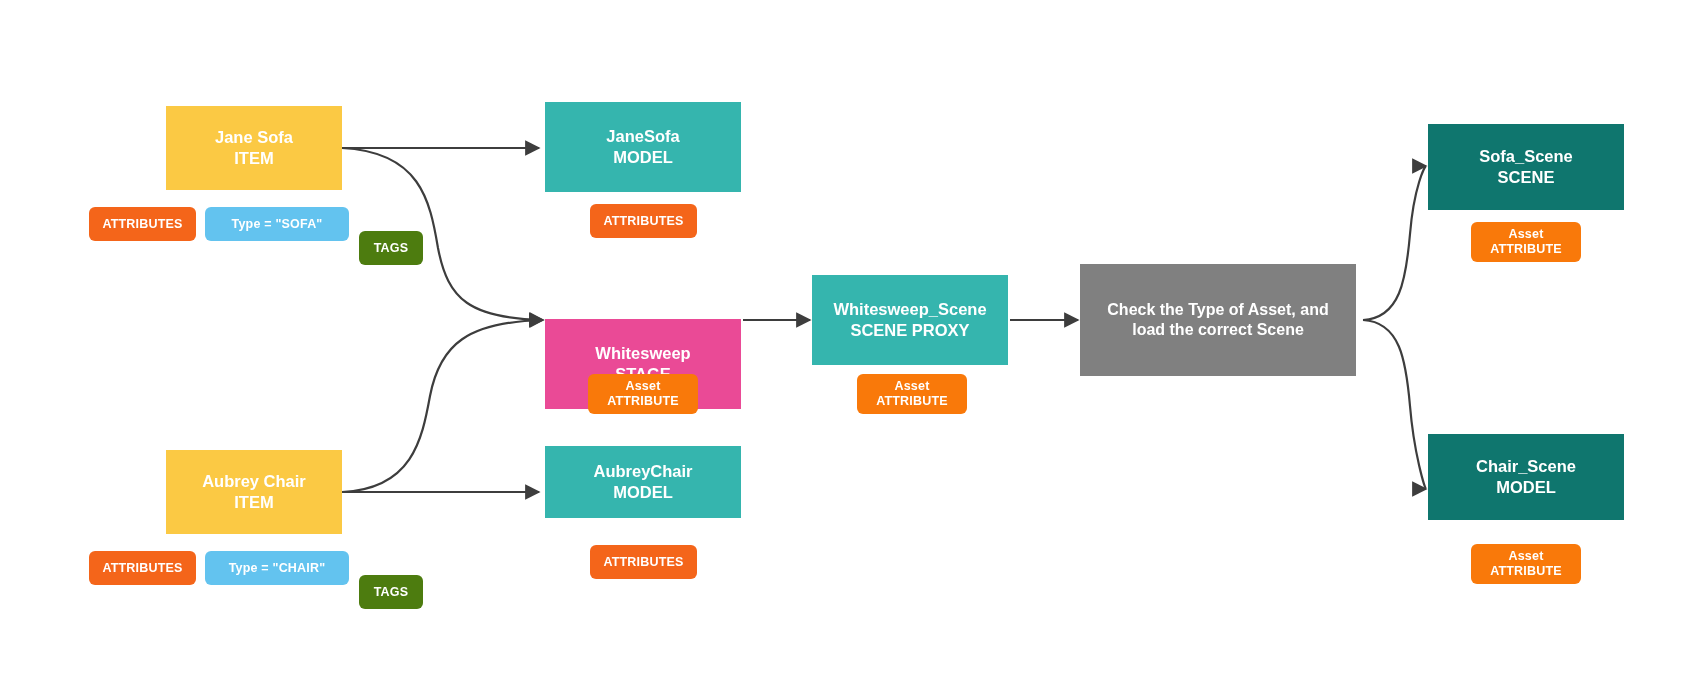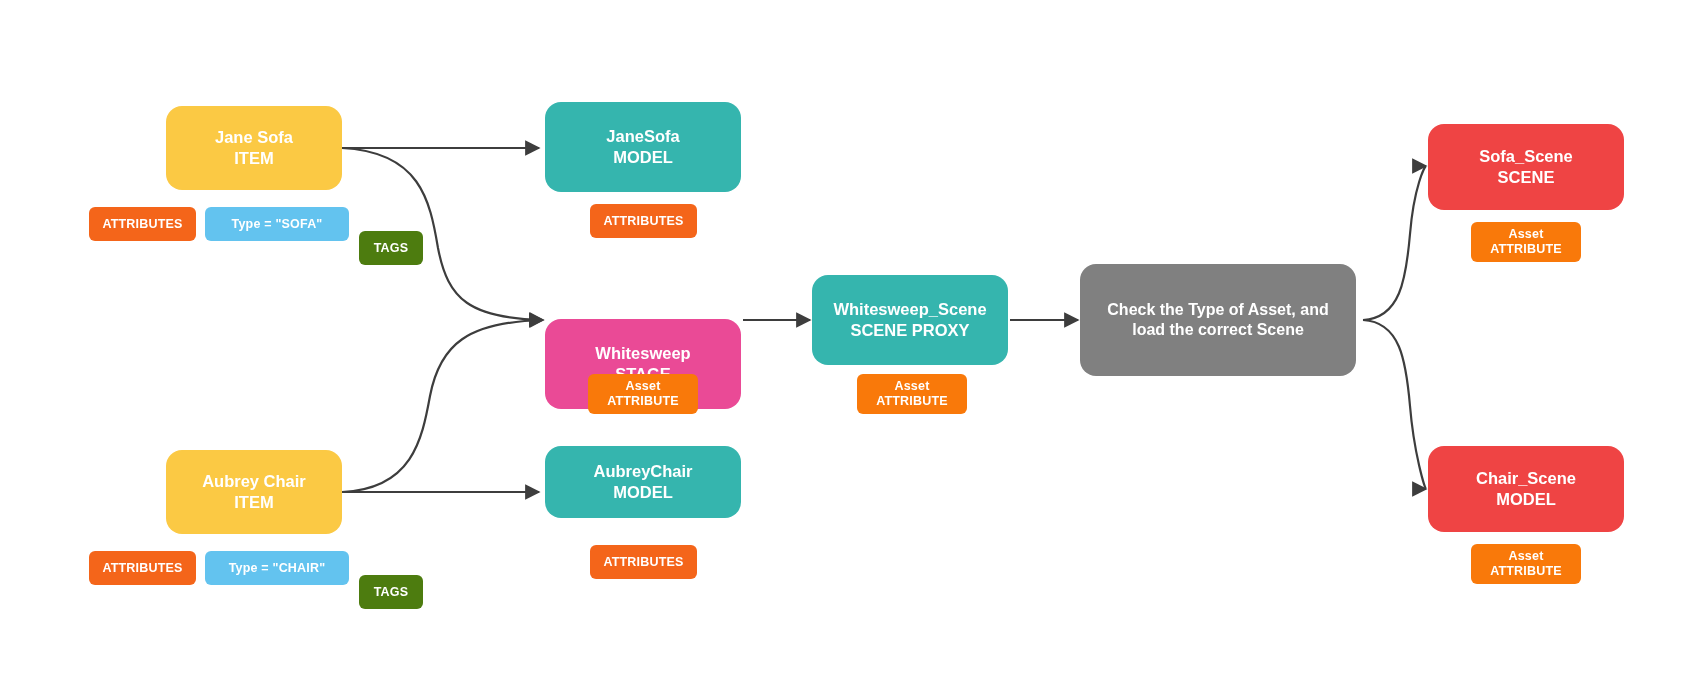--- a/index.html
+++ b/index.html
@@ -23,40 +23,40 @@
     position: absolute;
     left: 0; top: 0;
     width: 1700px;
     height: 694px;
     pointer-events: none;
   }
 
   .node {
     position: absolute;
     box-sizing: border-box;
-    border-radius: 16px;
+    border-radius: 0;
     display: flex;
     flex-direction: column;
     align-items: center;
     justify-content: center;
     text-align: center;
     color: #ffffff;
     font-weight: bold;
     line-height: 1.28;
     z-index: 3;
   }
   .node .ln1 { font-size: 16.5px; }
   .node .ln2 { font-size: 16.5px; }
 
   .node.item      { background: #fbc944; }
   .node.model     { background: #35b5ae; }
   .node.stage     { background: #ea4a96; margin-top: 44px; }
   .node.proxy     { background: #35b5ae; }
   .node.decision  { background: #808080; text-align: center; }
-  .node.scene     { background: #ef4444; }
+  .node.scene     { background: #0f766e; }
 
   .node.decision .ln1,
   .node.decision .ln2 { font-size: 16px; }
 
   .tag {
     position: absolute;
     box-sizing: border-box;
     border-radius: 6px;
     display: flex;
     flex-direction: column;
@@ -179,21 +179,21 @@
 
   <div class="node scene" style="left:1428px; top:124px; width:196px; height:86px;">
     <span class="ln1">Sofa_Scene</span>
     <span class="ln2">SCENE</span>
   </div>
   <div class="tag asset" style="left:1471px; top:222px; width:110px; height:40px;">
     <span class="tl1">Asset</span>
     <span class="tl2">ATTRIBUTE</span>
   </div>
 
-  <div class="node scene" style="left:1428px; top:446px; width:196px; height:86px;">
+  <div class="node scene" style="left:1428px; top:434px; width:196px; height:86px;">
     <span class="ln1">Chair_Scene</span>
     <span class="ln2">MODEL</span>
   </div>
   <div class="tag asset" style="left:1471px; top:544px; width:110px; height:40px;">
     <span class="tl1">Asset</span>
     <span class="tl2">ATTRIBUTE</span>
   </div>
 
 </div>
 

